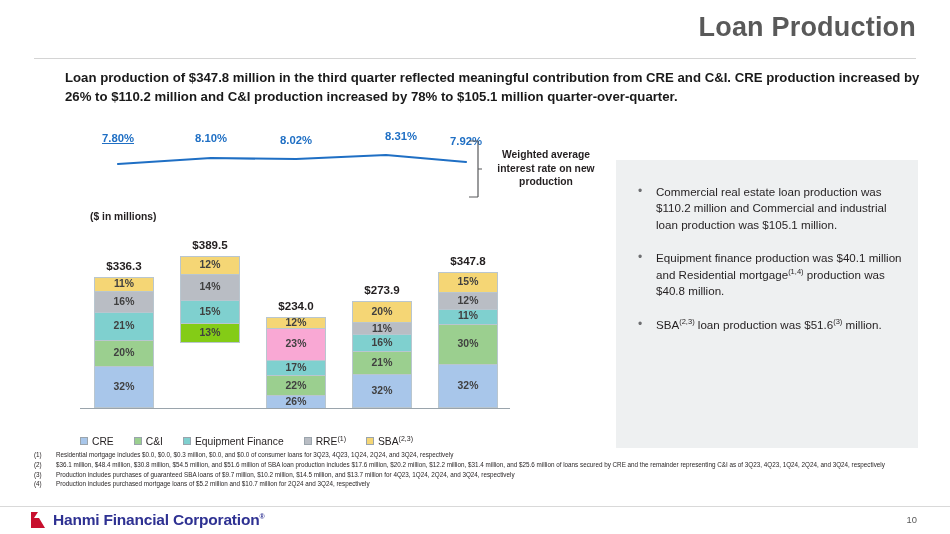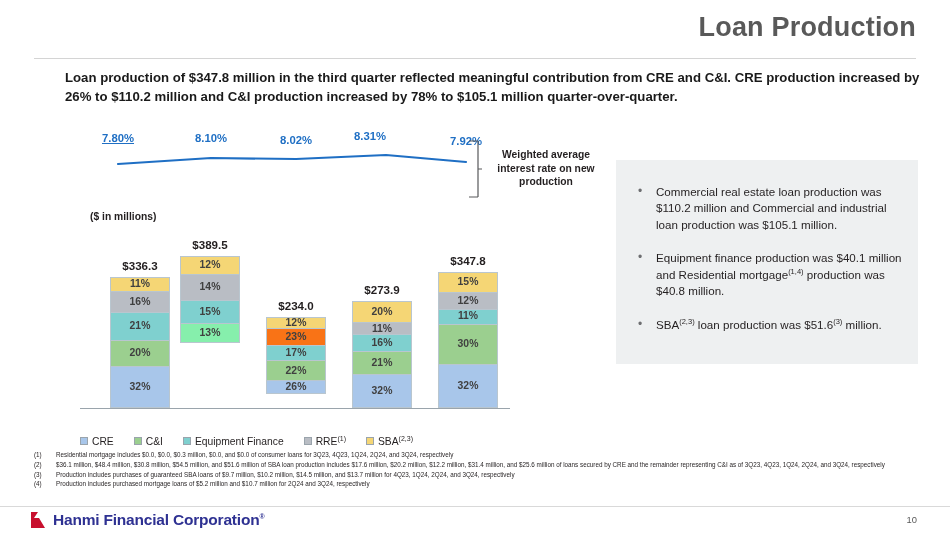--- a/index.html
+++ b/index.html
@@ -127,21 +127,21 @@
     font-size: 10.3px;
     color: #231f20;
   }
   .legend .item { display: flex; align-items: center; gap: 4px; white-space: nowrap; }
   .legend .sw { width: 8px; height: 8px; border: 1px solid #9aa4ac; display: inline-block; }
   .legend sup { font-size: 7px; }
 
   
   .panel {
     position: absolute;
-    left: 616px; top: 160px; width: 302px; height: 204px;
+    left: 616px; top: 160px; width: 302px; height: 288px;
     background: #eef0f1;
   }
   .panel ul { list-style: none; margin: 24px 16px 0 18px; }
   .panel li {
     position: relative;
     padding-left: 22px;
     font-size: 11.6px;
     line-height: 1.42;
     color: #231f20;
     margin-bottom: 17px;
@@ -197,57 +197,57 @@
 
   <div class="title">Loan Production</div>
   <div class="title-rule"></div>
 
   <div class="lead">Loan production of $347.8 million in the third quarter reflected meaningful contribution from CRE and C&amp;I. CRE production increased by 26% to $110.2 million and C&amp;I production increased by 78% to $105.1 million quarter-over-quarter.</div>
 
   <div class="ratechart">
     <div class="lbl" style="left:22px; top:0;text-decoration:underline;">7.80%</div>
     <div class="lbl" style="left:115px; top:0;">8.10%</div>
     <div class="lbl" style="left:200px; top:2px;">8.02%</div>
-    <div class="lbl" style="left:274px; top:-2px;">8.31%</div>
+    <div class="lbl" style="left:305px; top:-2px;">8.31%</div>
     <div class="lbl" style="left:370px; top:3px;">7.92%</div>
     <svg width="396" height="22" viewBox="0 0 396 22">
       <polyline points="22,14 115,8 200,9 290,5 370,12" fill="none" stroke="#1f6fc4" stroke-width="2.2" stroke-linejoin="round" stroke-linecap="round"></polyline>
     </svg>
   </div>
 
   <svg class="bracket" viewBox="0 0 14 58">
     <path d="M1 1 H10 M10 1 V57 M1 57 H10 M10 29 H14" fill="none" stroke="#58595b" stroke-width="1.2"></path>
   </svg>
   <div class="wavg">Weighted average interest rate on new production</div>
 
   <div class="units">($ in millions)</div>
 
   <div class="plot">
 
-    <div class="col" style="left:30px; height:131px;border-radius:7px;">
+    <div class="col" style="left:14px; height:131px;border-radius:7px;">
       <div class="coltot" style="top:-18px;">$336.3</div>
       <div class="seg" style="height:14.4px;background:#f5d675;">11%</div>
       <div class="seg" style="height:21.0px;background:#b9bdc4;">16%</div>
       <div class="seg" style="height:27.5px;background:#7fd0cf;">21%</div>
       <div class="seg" style="height:26.2px;background:#9bcf8f;">20%</div>
       <div class="seg" style="height:41.9px;background:#a8c6ea;">32%</div>
     </div>
 
     <div class="col" style="left:100px; height:152px;">
       <div class="coltot" style="top:-18px;">$389.5</div>
       <div class="seg" style="height:18.2px;background:#f5d675;">12%</div>
       <div class="seg" style="height:26px;background:#b9bdc4;">14%</div>
       <div class="seg" style="height:22.8px;background:#7fd0cf;">15%</div>
-      <div class="seg" style="height:19.8px;background:#86efac;">13%</div>
+      <div class="seg" style="height:19.8px;background:#84cc16;">13%</div>
     </div>
 
     <div class="col" style="left:186px; height:91px;">
       <div class="coltot" style="top:-18px;">$234.0</div>
       <div class="seg" style="height:10.9px;background:#f5d675;">12%</div>
-      <div class="seg" style="height:17px;background:#f97316;">23%</div>
+      <div class="seg" style="height:32px;background:#f9a8d4;">23%</div>
       <div class="seg" style="height:15.5px;background:#7fd0cf;">17%</div>
       <div class="seg" style="height:20.0px;background:#9bcf8f;">22%</div>
       <div class="seg" style="height:14px;background:#a8c6ea;">26%</div>
     </div>
 
     <div class="col" style="left:272px; height:107px;">
       <div class="coltot" style="top:-18px;">$273.9</div>
       <div class="seg" style="height:21.4px;background:#f5d675;">20%</div>
       <div class="seg" style="height:11.8px;background:#b9bdc4;">11%</div>
       <div class="seg" style="height:17.1px;background:#7fd0cf;">16%</div>

